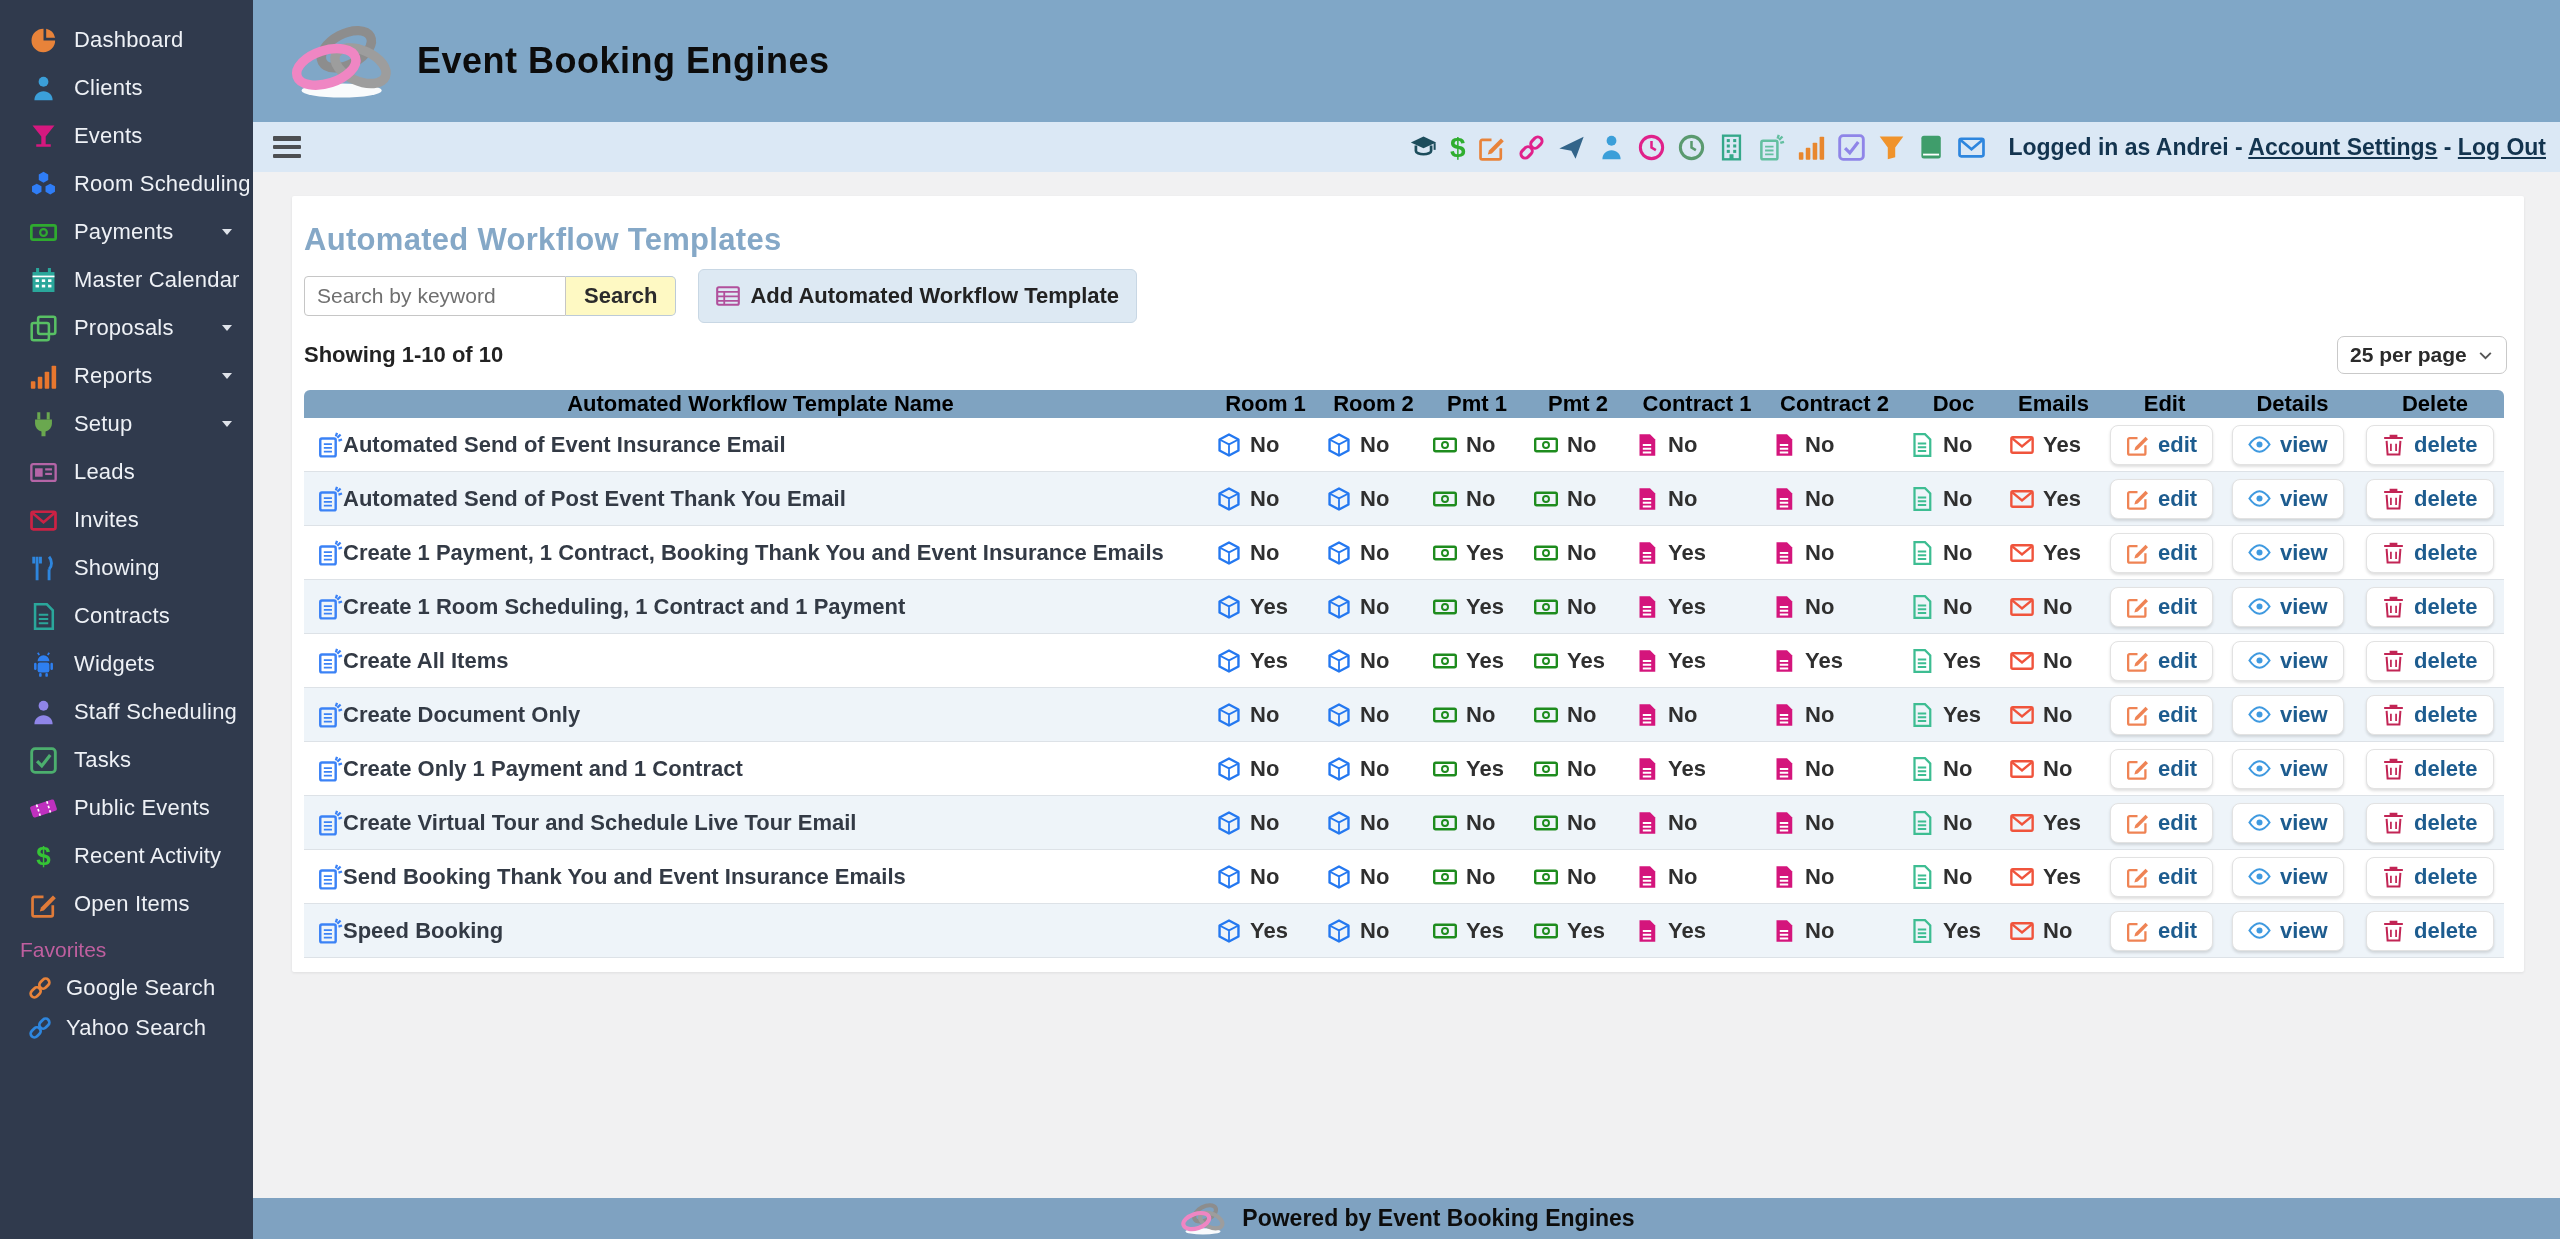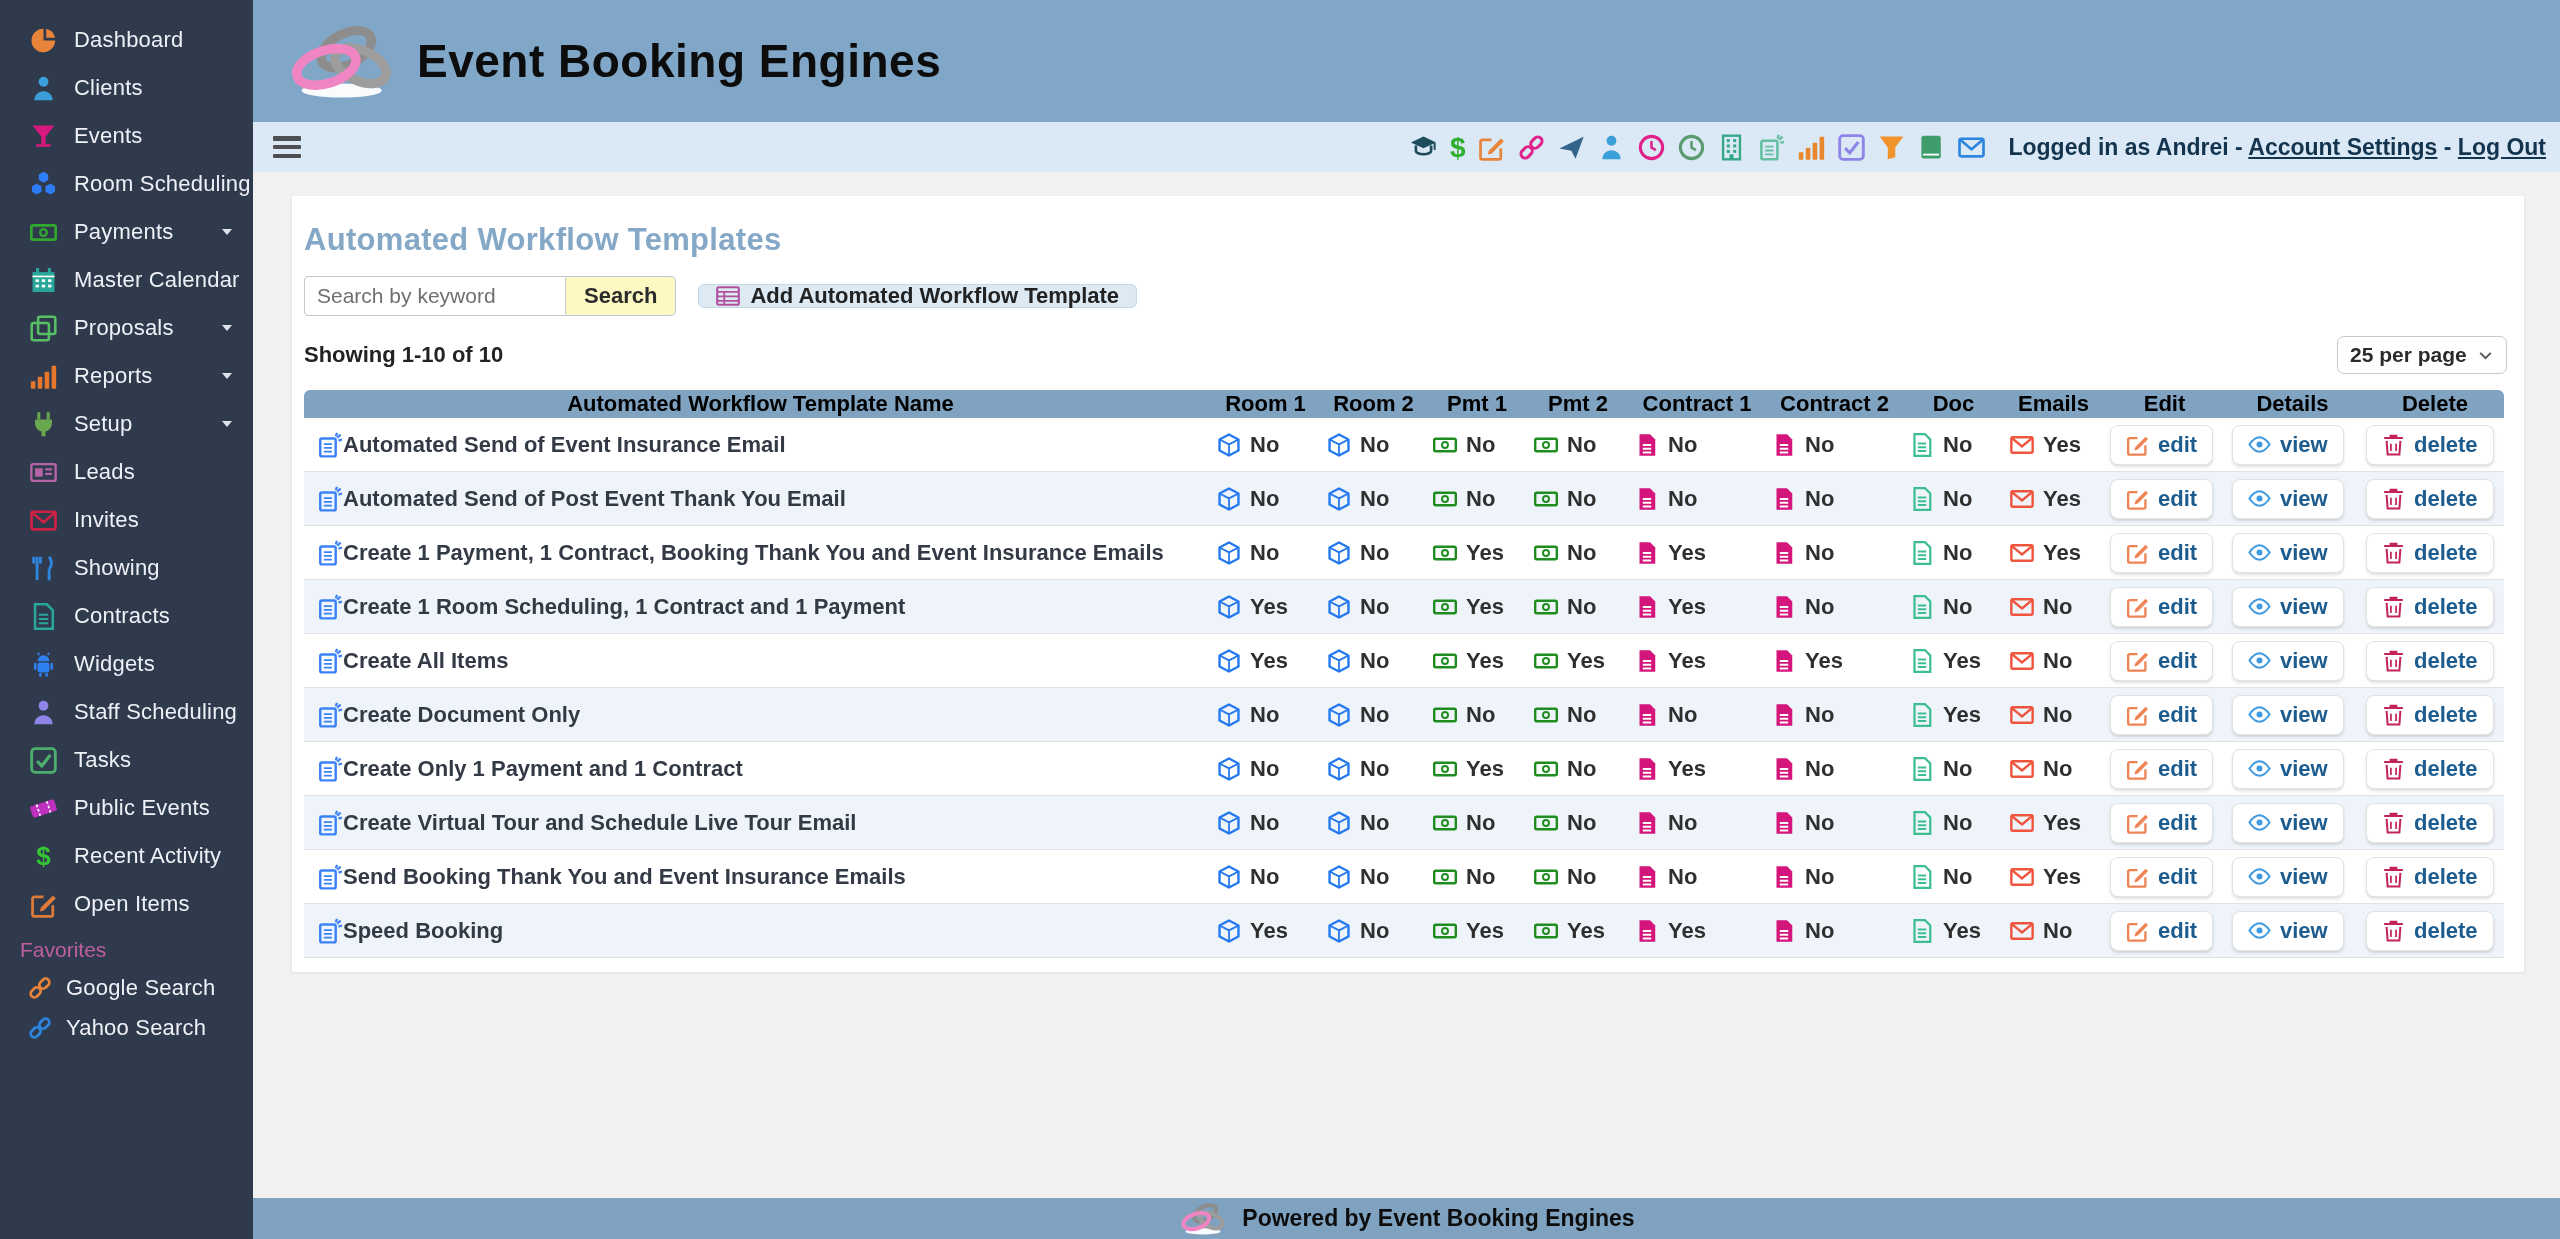--- a/index.html
+++ b/index.html
@@ -14,41 +14,41 @@
   .sb-ic { width:27px; height:27px; margin-right:17px; flex:0 0 27px; }
   .sb-label { color:#eef1f6; font-size:22px; letter-spacing:0.2px; white-space:nowrap; }
   .sb-caret { margin-left:auto; width:16px; height:16px; color:#dfe3ea; }
   .sb-favorites { color:#bf5f9f; font-size:21px; padding:10px 0 6px 20px; }
   .sb-item.fav { height:40px; padding-left:28px; }
   .sb-item.fav .sb-ic { width:24px; height:24px; flex:0 0 24px; margin-right:14px; }
 
   
   .header { position:absolute; left:253px; top:0; width:2307px; height:122px; background:#80a7c7; display:flex; align-items:center; }
   .brand-logo { width:118px; height:76px; margin-left:32px; }
-  .brand-name { font-size:46px; font-weight:bold; color:#0c0c0c; margin-left:14px; letter-spacing:0.5px; }
+  .brand-name { font-size:36px; font-weight:bold; color:#0c0c0c; margin-left:14px; letter-spacing:0.5px; }
 
   
   .toolbar { position:absolute; left:253px; top:122px; width:2307px; height:50px; background:#dbe8f5; display:flex; align-items:center; padding:0 14px 0 20px; }
   .hamburger { width:28px; height:22px; display:flex; flex-direction:column; justify-content:space-between; cursor:pointer; }
   .hamburger span { display:block; height:4.5px; background:#4d4f52; border-radius:1px; }
   .tb-right { margin-left:auto; display:flex; align-items:center; gap:13px; }
   .tb-ic { width:27px; height:27px; cursor:pointer; }
   .tb-dollar { font-size:28px; font-weight:bold; color:#2fae2f; line-height:27px; width:auto; }
   .tb-user { font-size:23px; font-weight:bold; color:#13344f; margin-left:10px; white-space:nowrap; }
   .tb-user a { color:#13344f; text-decoration:underline; cursor:pointer; }
 
   
   .content { position:absolute; left:253px; top:172px; width:2307px; height:1026px; background:#f1f1f2; }
   .panel { position:absolute; left:39px; top:24px; width:2232px; height:776px; background:#ffffff; border-radius:2px; box-shadow:0 1px 3px rgba(0,0,0,0.08); padding:26px 17px 0 12px; }
   .page-title { color:#85a8c7; font-size:31px; font-weight:bold; letter-spacing:0.3px; }
   .search-row { display:flex; align-items:center; margin-top:18px; height:40px; }
   .search-input { width:262px; height:40px; border:1px solid #c6c6c6; border-radius:4px 0 0 4px; font-size:21px; padding:0 12px; color:#333; font-family:"Liberation Sans",sans-serif; outline:none; }
   .search-input::placeholder { color:#6f6f6f; }
   .search-btn { height:40px; padding:0 18px; background:#fef9c3; border:1px solid #bcCad8; border:1px solid #bccad8; border-left:none; border-radius:0 5px 5px 0; font-size:22px; font-weight:bold; color:#2b2b2b; cursor:pointer; font-family:"Liberation Sans",sans-serif; }
-  .add-btn { margin-left:22px; height:24px; display:inline-flex; align-items:center; gap:10px; padding:0 17px; background:#dde9f3; border:1px solid #c8d7e4; border-radius:6px; font-size:22px; font-weight:bold; color:#222; cursor:pointer; font-family:"Liberation Sans",sans-serif; }
+  .add-btn { margin-left:22px; height:54px; display:inline-flex; align-items:center; gap:10px; padding:0 17px; background:#dde9f3; border:1px solid #c8d7e4; border-radius:6px; font-size:22px; font-weight:bold; color:#222; cursor:pointer; font-family:"Liberation Sans",sans-serif; }
   .add-btn .a-ic { width:24px; height:24px; color:#b1509c; }
   .meta-row { display:flex; align-items:center; margin-top:20px; }
   .showing { font-size:22px; font-weight:bold; color:#222; }
   .per-page { margin-left:auto; width:170px; height:38px; background:#fff; border:1px solid #c9c9c9; border-radius:7px; display:flex; align-items:center; padding:0 12px; font-size:21px; font-weight:bold; color:#2b2b2b; cursor:pointer; }
   .per-page .pp-chev { margin-left:auto; width:17px; height:17px; color:#555; }
 
   
   table { border-collapse:collapse; table-layout:fixed; width:2200px; margin-top:16px; }
   th { background:#7fa3c1; color:#000000; font-size:22px; font-weight:bold; text-align:center; height:28px; padding-left:13px; white-space:nowrap; }
   th:first-child { border-radius:6px 0 0 0; }

